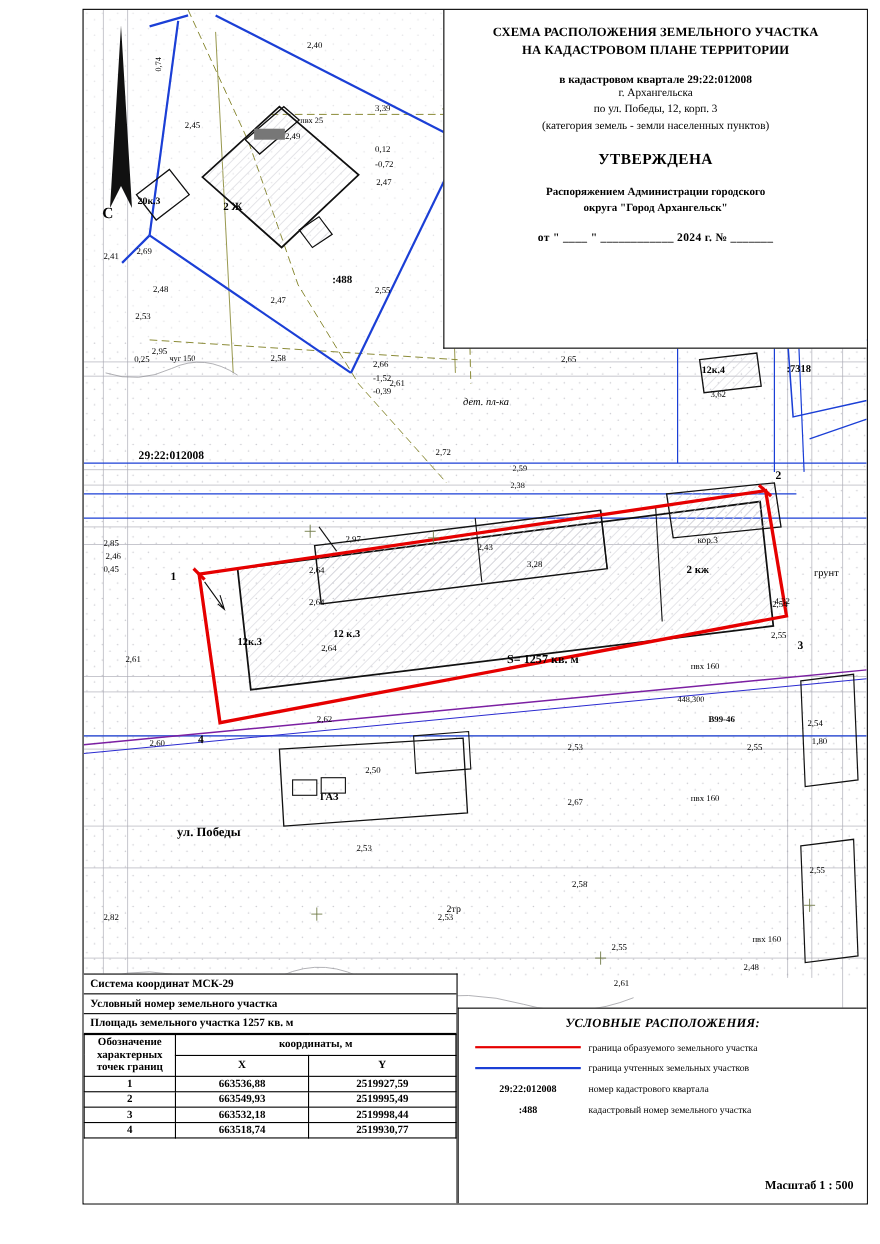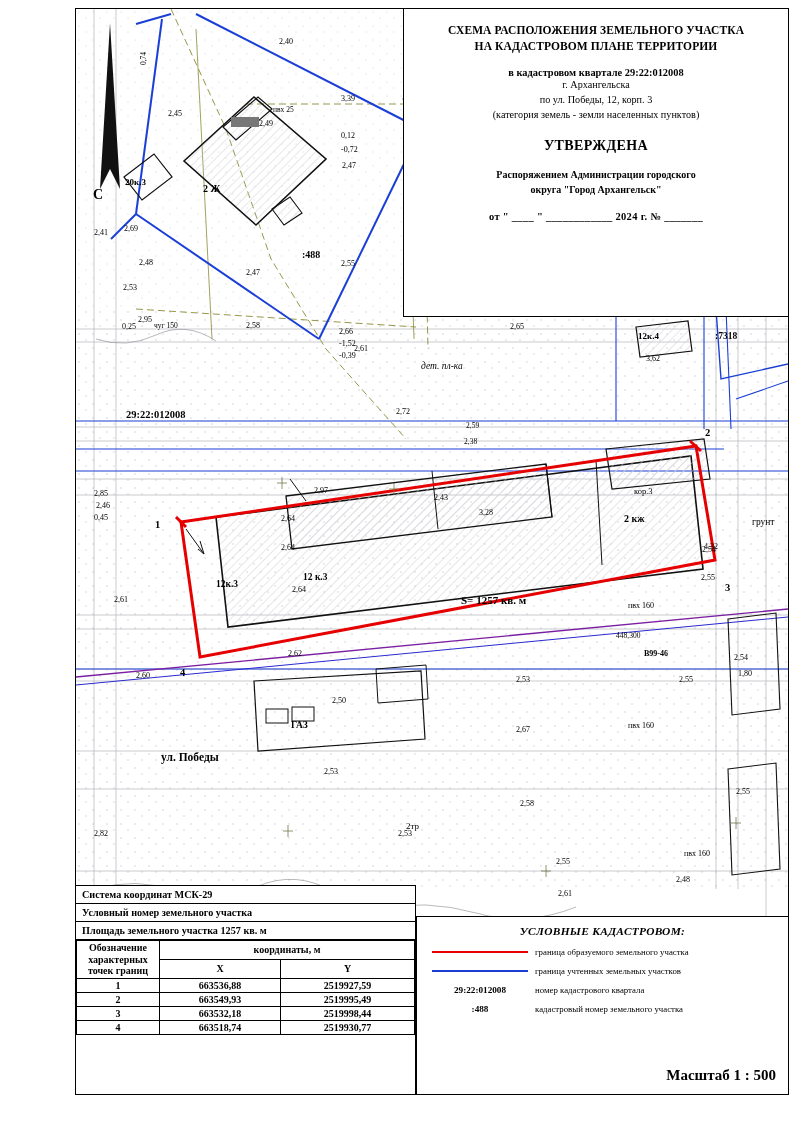--- a/index.html
+++ b/index.html
@@ -32,21 +32,21 @@
 
   .legend{position:absolute;right:0;bottom:0;width:372px;height:178px;background:#fff;border-top:1.2px solid #000;border-left:1.2px solid #000;box-sizing:border-box;padding:6px 8px 0 8px;}
   .legend h4{margin:2px 0 10px 0;text-align:center;font-size:11.4px;font-style:italic;font-weight:bold;letter-spacing:.3px;}
   .lg-item{display:flex;align-items:center;margin-bottom:9px;font-size:8.8px;}
   .lg-sym{width:110px;flex:0 0 110px;display:flex;align-items:center;justify-content:center;}
   .lg-line{width:96px;height:0;border-top:2px solid #e60000;}
   .lg-line.blue{border-top:2px solid #1b3fd6;}
   .lg-txt{flex:1;}
   .lg-code{font-weight:bold;font-size:9.2px;width:110px;flex:0 0 110px;text-align:center;}
   .lg-code.small{font-size:9.2px;}
-  .scale{position:absolute;right:12px;bottom:10px;font-size:15px;font-weight:bold;}
+  .scale{position:absolute;right:12px;bottom:10px;font-size:11px;font-weight:bold;}
 
   
   .mlab{position:absolute;white-space:nowrap;font-family:"Liberation Serif",serif;}
   .compass{position:absolute;}
 </style>
 </head>
 <body>
 
 <div id="sheet">
 
@@ -204,21 +204,21 @@
     <div class="mlab" style="left:50px;top:400px;font-size:10.5px;font-weight:bold;">29:22:012008</div>
     <div class="mlab" style="left:639px;top:322px;font-size:9.5px;font-weight:bold;">:7318</div>
     <div class="mlab" style="left:562px;top:322px;font-size:9px;font-weight:bold;">12к.4</div>
     <div class="mlab" style="left:140px;top:570px;font-size:9.5px;font-weight:bold;">12к.3</div>
     <div class="mlab" style="left:227px;top:563px;font-size:9.5px;font-weight:bold;">12 к.3</div>
     <div class="mlab" style="left:548px;top:504px;font-size:10px;font-weight:bold;">2 кж</div>
     <div class="mlab" style="left:558px;top:477px;font-size:8.5px;">кор.3</div>
     <div class="mlab" style="left:385px;top:585px;font-size:11px;font-weight:bold;">S= 1257 кв. м</div>
     <div class="mlab" style="left:85px;top:742px;font-size:11.5px;font-weight:bold;">ул. Победы</div>
     <div class="mlab" style="left:215px;top:711px;font-size:9.5px;font-weight:bold;">ГАЗ</div>
-    <div class="mlab" style="left:664px;top:508px;font-size:9.5px;padding-left:12px;">грунт</div>
+    <div class="mlab" style="left:664px;top:508px;font-size:9.5px;">грунт</div>
     <div class="mlab" style="left:345px;top:352px;font-size:9.5px;font-style:italic;">дет. пл-ка</div>
     <div class="mlab" style="left:330px;top:812px;font-size:9px;">2тр</div>
 
     <div class="mlab" style="left:79px;top:510px;font-size:10.5px;font-weight:bold;">1</div>
     <div class="mlab" style="left:629px;top:418px;font-size:10.5px;font-weight:bold;">2</div>
     <div class="mlab" style="left:649px;top:573px;font-size:10.5px;font-weight:bold;">3</div>
     <div class="mlab" style="left:104px;top:658px;font-size:10.5px;font-weight:bold;">4</div>
 
     <div class="mlab" style="left:203px;top:28px;font-size:8px;">2,40</div>
     <div class="mlab" style="left:92px;top:100px;font-size:8px;">2,45</div>
@@ -333,21 +333,21 @@
       <tr>
         <td class="cnum">4</td>
         <td class="cval">663518,74</td>
         <td class="cval">2519930,77</td>
       </tr>
     </tbody>
       </table>
   </div>
 
   <div class="legend">
-    <h4>УСЛОВНЫЕ КАДАСТРОВОМ:</h4>
+    <h4>УСЛОВНЫЕ РАСПОЛОЖЕНИЯ:</h4>
 
     <div class="lg-item">
       <span class="lg-sym">
           <span class="lg-line"></span>
         </span>
       <span class="lg-txt">граница образуемого земельного участка</span>
     </div>
 
     <div class="lg-item">
       <span class="lg-sym">

